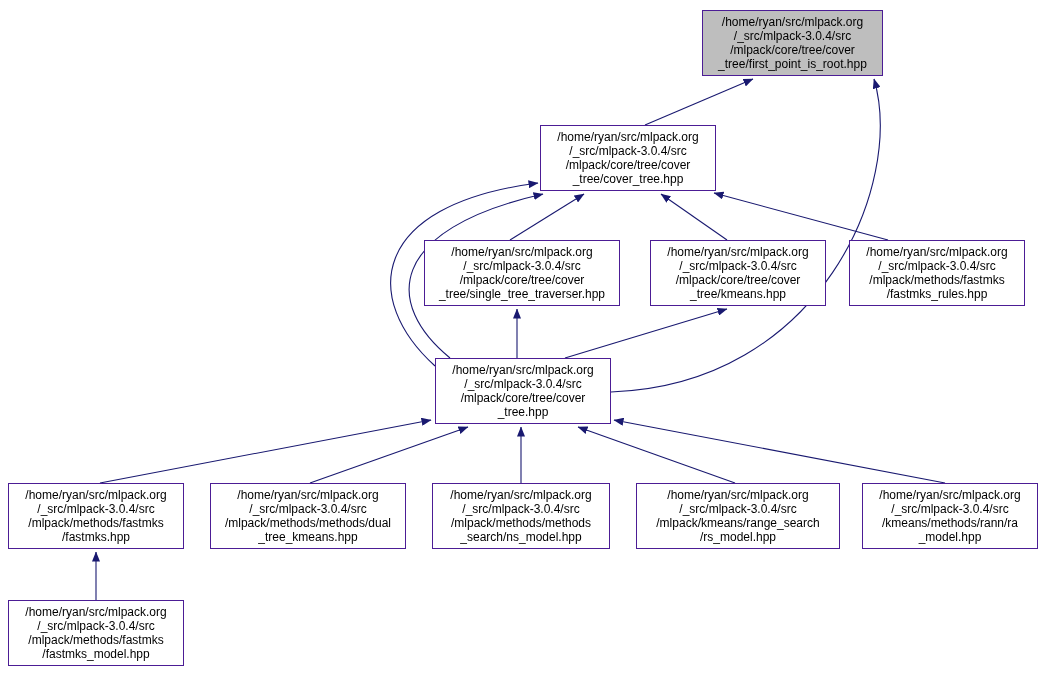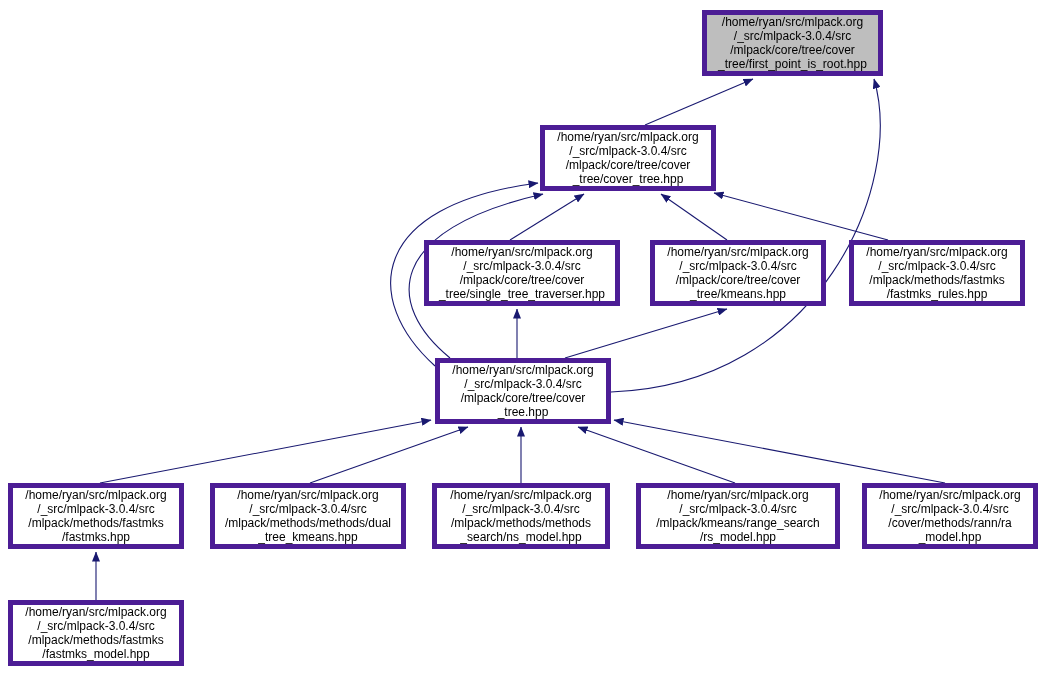--- a/index.html
+++ b/index.html
@@ -8,21 +8,21 @@
     width:1063px;height:675px;
     background:#ffffff;
     font-family:"Liberation Sans", sans-serif;
     overflow:hidden;
   }
   .edge-layer{position:absolute;left:0;top:0;width:1063px;height:675px;}
   .edge{fill:none;stroke:#191970;stroke-width:1.1px;}
   .node{
     position:absolute;
     box-sizing:border-box;
-    border:5px solid #4c1d95;
+    border:1px solid #4c1d95;
     background:#ffffff;
     color:#000000;
     font-size:12px;
     line-height:14.2px;
     text-align:center;
     display:flex;
     flex-direction:column;
     justify-content:center;
     align-items:center;
     padding:14px 3px;
@@ -125,21 +125,21 @@
   <div class="node" style="left:636px;top:483px;width:204px;height:66px">
     <span>/home/ryan/src/mlpack.org</span>
     <span>/_src/mlpack-3.0.4/src</span>
     <span>/mlpack/kmeans/range_search</span>
     <span>/rs_model.hpp</span>
   </div>
 
   <div class="node" style="left:862px;top:483px;width:176px;height:66px">
     <span>/home/ryan/src/mlpack.org</span>
     <span>/_src/mlpack-3.0.4/src</span>
-    <span>/cover/methods/rann/ra</span>
+    <span>/kmeans/methods/rann/ra</span>
     <span>_model.hpp</span>
   </div>
 
   <div class="node" style="left:8px;top:600px;width:176px;height:66px">
     <span>/home/ryan/src/mlpack.org</span>
     <span>/_src/mlpack-3.0.4/src</span>
     <span>/mlpack/methods/fastmks</span>
     <span>/fastmks_model.hpp</span>
   </div>
 

